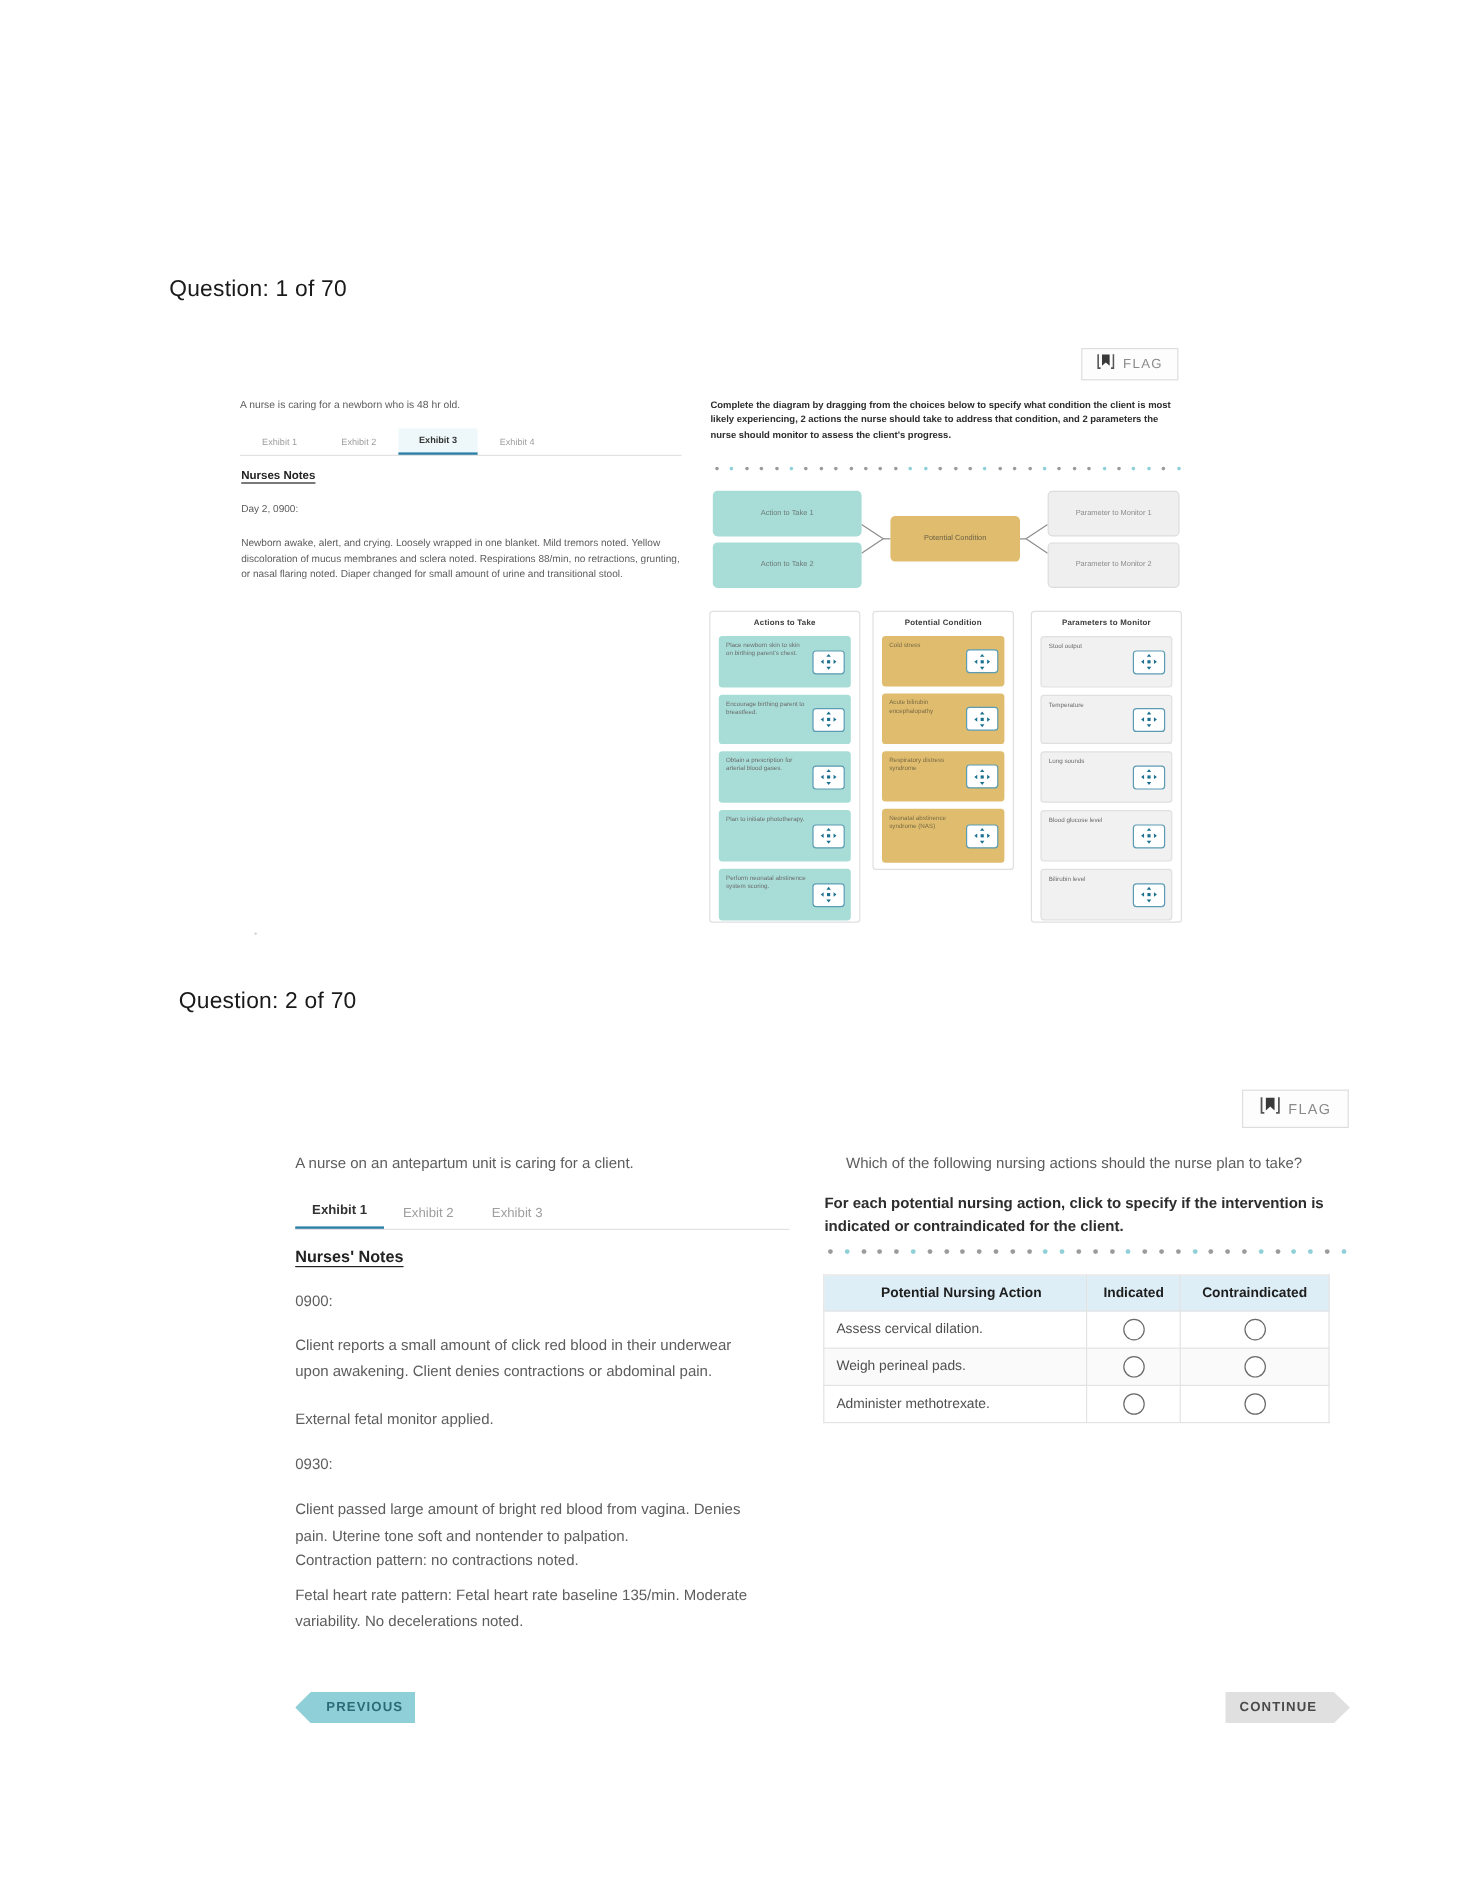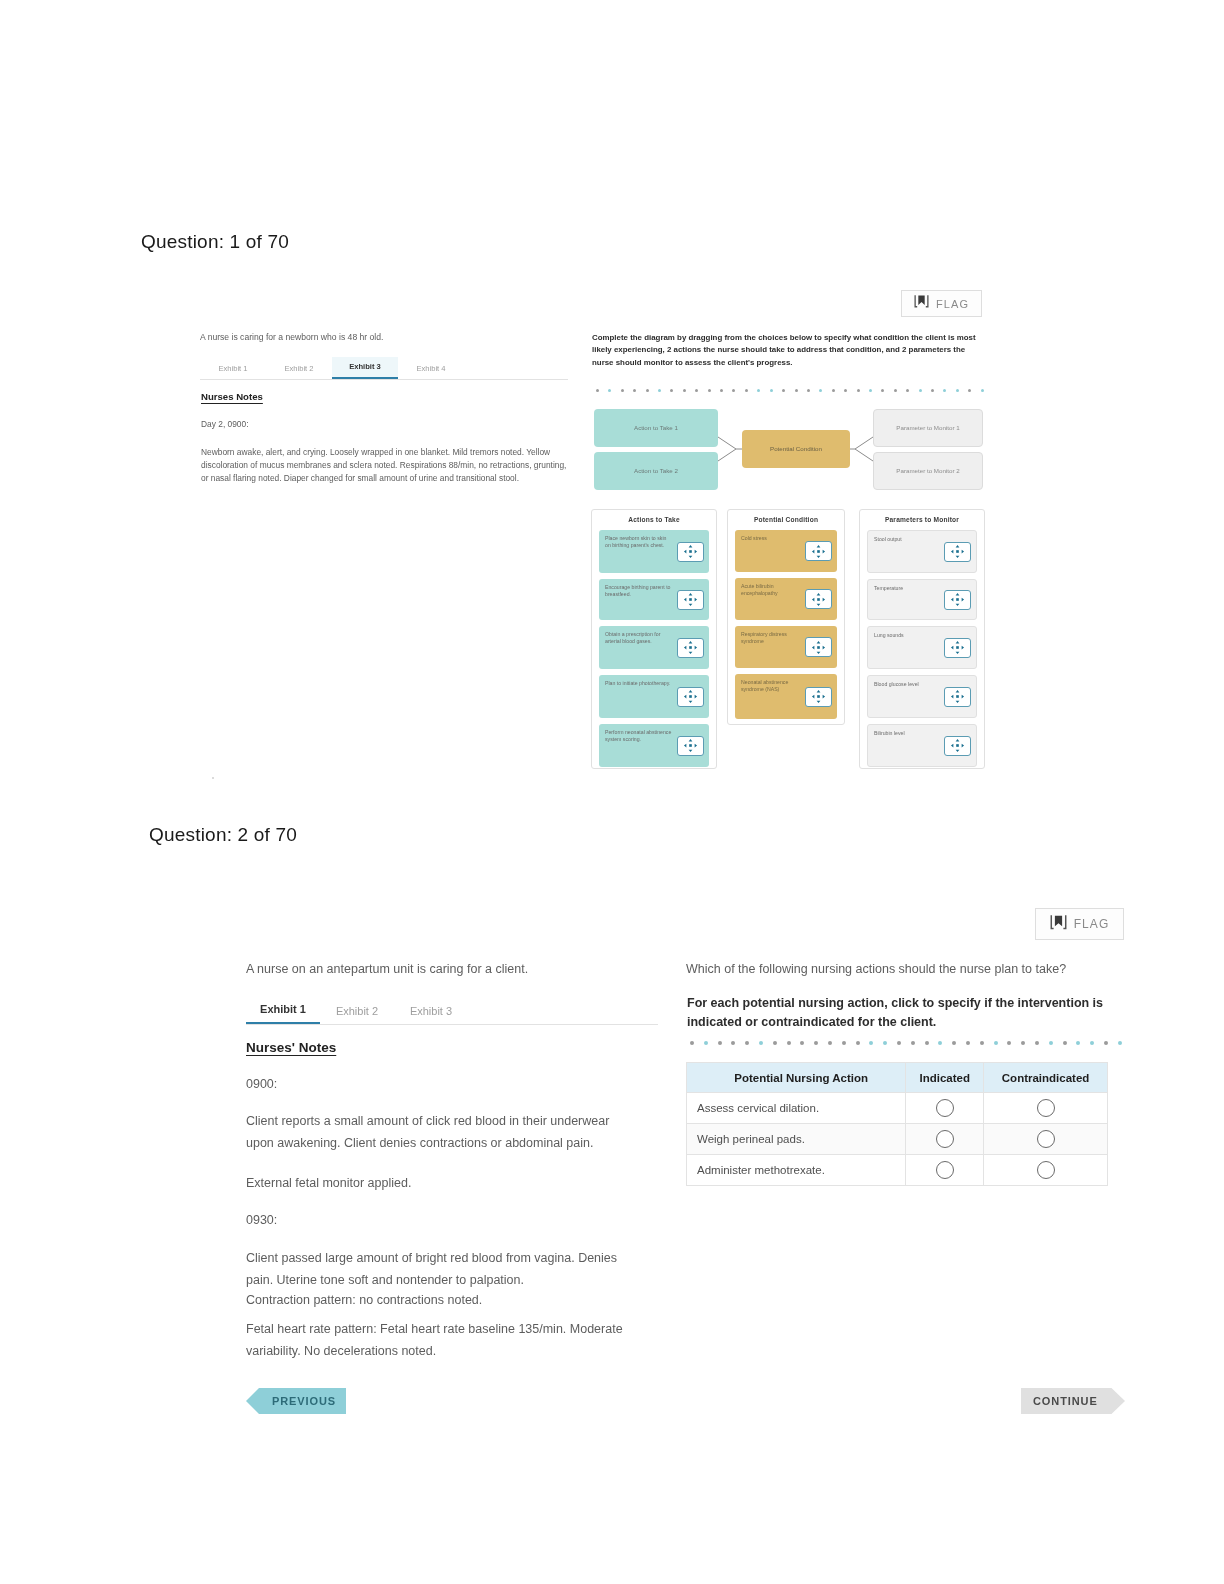--- a/index.html
+++ b/index.html
@@ -177,20 +177,21 @@
 
   
   .nav-btn {
     display: flex;
     align-items: center;
     box-sizing: border-box;
     font-size: 11px;
     font-weight: 700;
     letter-spacing: 0.9px;
     color: #ffffff;
+    margin-top: 22px;
   }
   .nav-prev {
     background: #8ecfd8;
     color: #2d6b78;
     clip-path: polygon(0% 50%, 13% 0%, 100% 0%, 100% 100%, 13% 100%);
     justify-content: flex-end;
     padding-right: 10px;
   }
   .nav-next {
     background: #e0e0e0;
@@ -522,21 +523,21 @@
 
 <div class="abs notes-body" style="left:246px; top:1077px; font-size:12.5px;">0900:</div>
 <div class="abs notes-body" style="left:246px; top:1111px; width:378px; font-size:12.5px; line-height:1.72;">Client reports a small amount of click red blood in their underwear upon awakening. Client denies contractions or abdominal pain.</div>
 <div class="abs notes-body" style="left:246px; top:1176px; width:400px; font-size:12.5px;">External fetal monitor applied.</div>
 
 <div class="abs notes-body" style="left:246px; top:1213px; font-size:12.5px;">0930:</div>
 <div class="abs notes-body" style="left:246px; top:1248px; width:392px; font-size:12.5px; line-height:1.72;">Client passed large amount of bright red blood from vagina. Denies pain. Uterine tone soft and nontender to palpation.</div>
 <div class="abs notes-body" style="left:246px; top:1293px; width:400px; font-size:12.5px;">Contraction pattern: no contractions noted.</div>
 <div class="abs notes-body" style="left:246px; top:1319px; width:382px; font-size:12.5px; line-height:1.72;">Fetal heart rate pattern: Fetal heart rate baseline 135/min. Moderate variability. No decelerations noted.</div>
 
-<div class="abs stem-text" style="left:686px; top:962px; width:440px; font-size:12.5px;">Which of the following nursing actions should the nurse plan to take?</div>
+<div class="abs stem-text" style="left:705px; top:962px; width:440px; font-size:12.5px;">Which of the following nursing actions should the nurse plan to take?</div>
 <div class="abs" style="left:687px; top:994px; width:424px; font-size:12.5px; font-weight:700; color:#2d2d2d; line-height:1.5;">For each potential nursing action, click to specify if the intervention is indicated or contraindicated for the client.</div>
 
 <div class="abs dotted" id="dots-q2" style="left:690px; top:1040px; width:432px; height:5px;">
     <i style="width: 4px; height: 4px;"></i>
     <i class="blue" style="width: 4px; height: 4px;"></i>
     <i style="width: 4px; height: 4px;"></i>
     <i style="width: 4px; height: 4px;"></i>
     <i style="width: 4px; height: 4px;"></i>
     <i class="blue" style="width: 4px; height: 4px;"></i>
     <i style="width: 4px; height: 4px;"></i>

